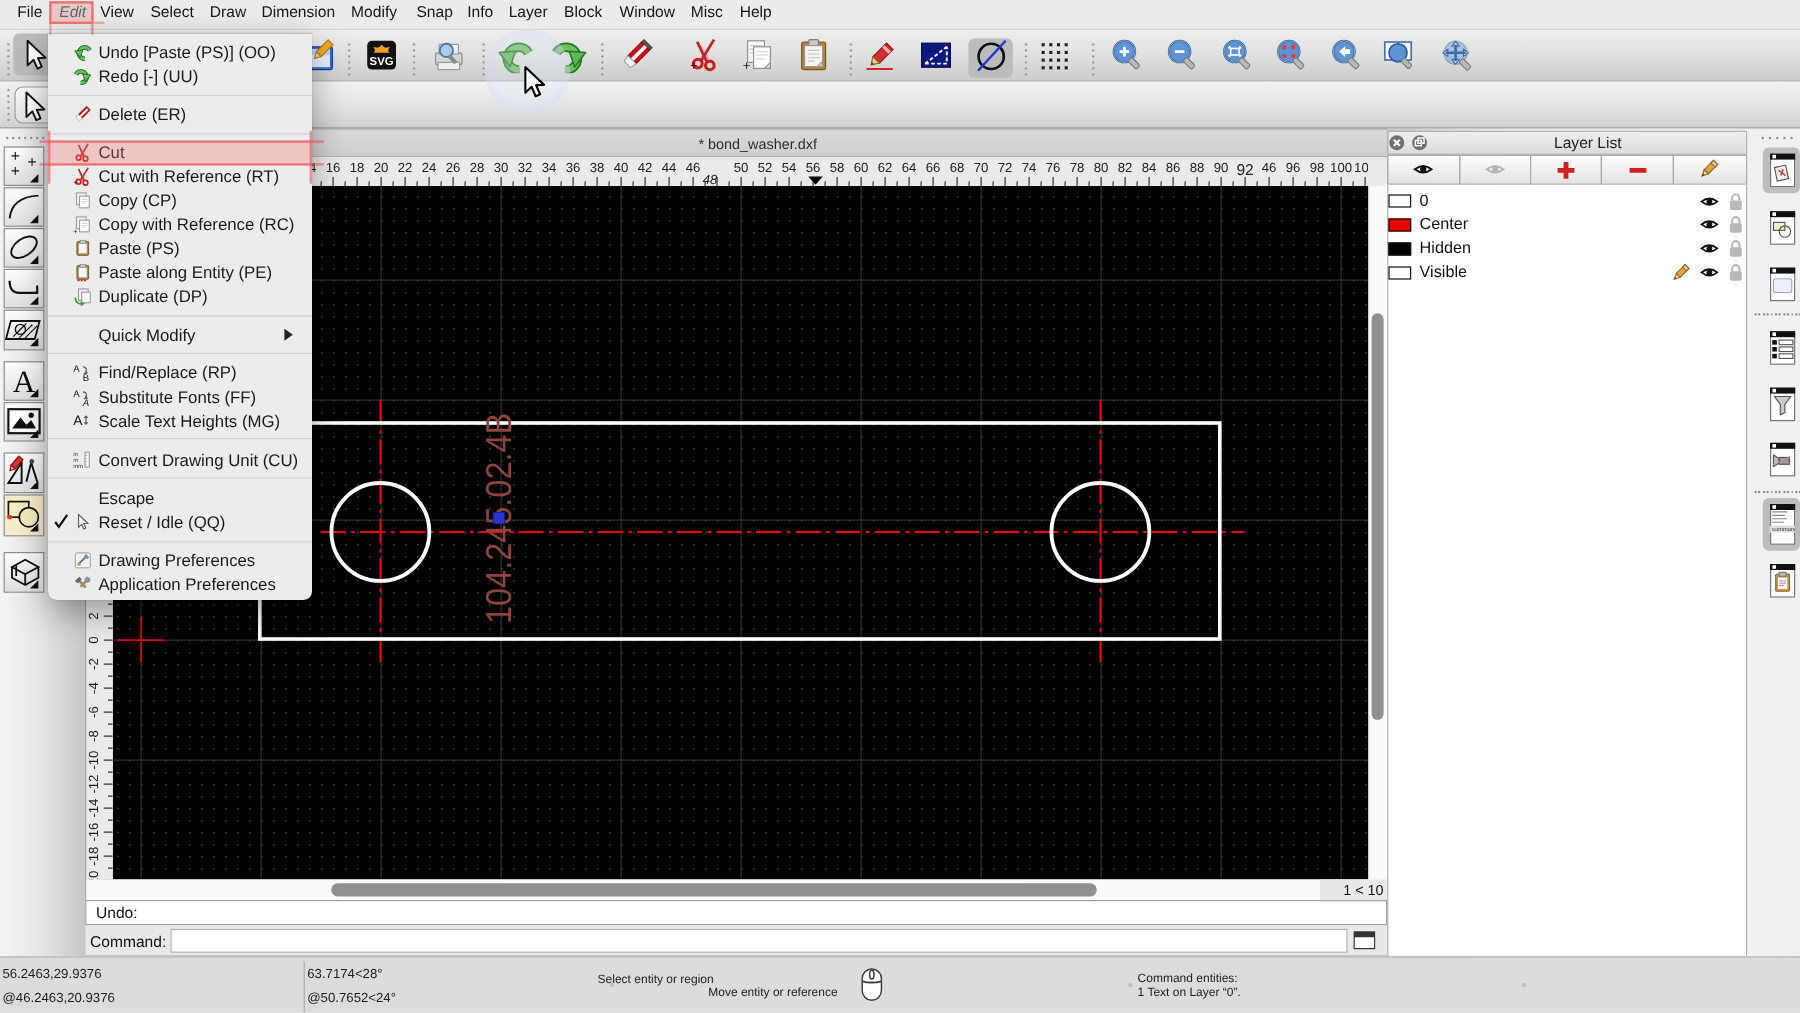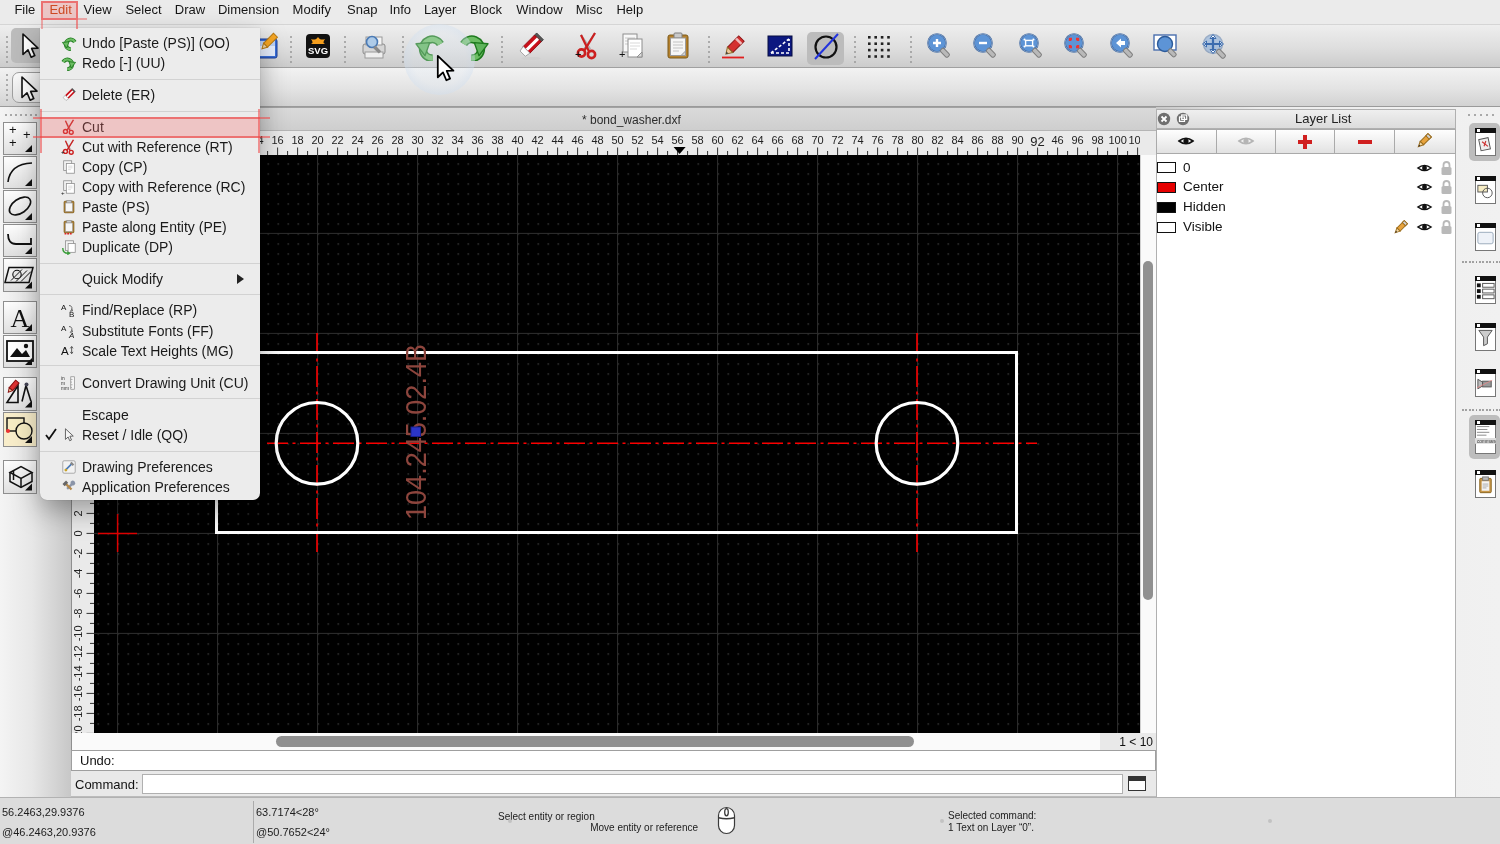--- a/index.html
+++ b/index.html
@@ -1,21 +1,21 @@
 <!DOCTYPE html>
 <html><head><meta charset="utf-8"><style>
 *{margin:0;padding:0;box-sizing:border-box;}
 html,body{width:1500px;height:844px;overflow:hidden;}
 body{font-family:"Liberation Sans",sans-serif;background:#ececec;position:relative;}
 .t{position:absolute;white-space:pre;}
 </style></head>
 <body>
 <div style="position:absolute;left:0px;top:0px;width:1500px;height:25px;background:#ebebeb;border-bottom:1px solid #d5d5d5;z-index:5;"></div>
 <div class="t" style="position:absolute;left:14.4px;top:2px;font-size:13px;color:#161616;z-index:6;">File</div>
-<div class="t" style="position:absolute;left:49.4px;top:2px;font-size:13px;color:#c2410c;z-index:6;">Edit</div>
+<div class="t" style="position:absolute;left:49.4px;top:2px;font-size:13px;color:#0f766e;z-index:6;font-style:italic;">Edit</div>
 <div class="t" style="position:absolute;left:83.6px;top:2px;font-size:13px;color:#161616;z-index:6;">View</div>
 <div class="t" style="position:absolute;left:125.4px;top:2px;font-size:13px;color:#161616;z-index:6;">Select</div>
 <div class="t" style="position:absolute;left:174.8px;top:2px;font-size:13px;color:#161616;z-index:6;">Draw</div>
 <div class="t" style="position:absolute;left:217.9px;top:2px;font-size:13px;color:#161616;z-index:6;">Dimension</div>
 <div class="t" style="position:absolute;left:292.6px;top:2px;font-size:13px;color:#161616;z-index:6;">Modify</div>
 <div class="t" style="position:absolute;left:347px;top:2px;font-size:13px;color:#161616;z-index:6;">Snap</div>
 <div class="t" style="position:absolute;left:389.4px;top:2px;font-size:13px;color:#161616;z-index:6;">Info</div>
 <div class="t" style="position:absolute;left:423.9px;top:2px;font-size:13px;color:#161616;z-index:6;">Layer</div>
 <div class="t" style="position:absolute;left:470.1px;top:2px;font-size:13px;color:#161616;z-index:6;">Block</div>
 <div class="t" style="position:absolute;left:516.3px;top:2px;font-size:13px;color:#161616;z-index:6;">Window</div>
@@ -387,21 +387,21 @@
     <div style="position:absolute;left:313.6px;top:3px;width:24px;font-size:11px;color:#222;text-align:center;">28</div>
     <div style="position:absolute;left:333.6px;top:3px;width:24px;font-size:11px;color:#222;text-align:center;">30</div>
     <div style="position:absolute;left:353.6px;top:3px;width:24px;font-size:11px;color:#222;text-align:center;">32</div>
     <div style="position:absolute;left:373.6px;top:3px;width:24px;font-size:11px;color:#222;text-align:center;">34</div>
     <div style="position:absolute;left:393.6px;top:3px;width:24px;font-size:11px;color:#222;text-align:center;">36</div>
     <div style="position:absolute;left:413.6px;top:3px;width:24px;font-size:11px;color:#222;text-align:center;">38</div>
     <div style="position:absolute;left:433.6px;top:3px;width:24px;font-size:11px;color:#222;text-align:center;">40</div>
     <div style="position:absolute;left:453.6px;top:3px;width:24px;font-size:11px;color:#222;text-align:center;">42</div>
     <div style="position:absolute;left:473.6px;top:3px;width:24px;font-size:11px;color:#222;text-align:center;">44</div>
     <div style="position:absolute;left:493.6px;top:3px;width:24px;font-size:11px;color:#222;text-align:center;">46</div>
-    <div style="position:absolute;left:513.6px;top:3px;width:24px;font-size:11px;color:#222;text-align:center;">48</div>
+    <div style="position:absolute;left:513.6px;top:13px;width:24px;font-size:11px;color:#222;text-align:left;font-style:italic;">48</div>
     <div style="position:absolute;left:533.6px;top:3px;width:24px;font-size:11px;color:#222;text-align:center;">50</div>
     <div style="position:absolute;left:553.6px;top:3px;width:24px;font-size:11px;color:#222;text-align:center;">52</div>
     <div style="position:absolute;left:573.6px;top:3px;width:24px;font-size:11px;color:#222;text-align:center;">54</div>
     <div style="position:absolute;left:593.6px;top:3px;width:24px;font-size:11px;color:#222;text-align:center;">56</div>
     <div style="position:absolute;left:613.6px;top:3px;width:24px;font-size:11px;color:#222;text-align:center;">58</div>
     <div style="position:absolute;left:633.6px;top:3px;width:24px;font-size:11px;color:#222;text-align:center;">60</div>
     <div style="position:absolute;left:653.6px;top:3px;width:24px;font-size:11px;color:#222;text-align:center;">62</div>
     <div style="position:absolute;left:673.6px;top:3px;width:24px;font-size:11px;color:#222;text-align:center;">64</div>
     <div style="position:absolute;left:693.6px;top:3px;width:24px;font-size:11px;color:#222;text-align:center;">66</div>
     <div style="position:absolute;left:713.6px;top:3px;width:24px;font-size:11px;color:#222;text-align:center;">68</div>
@@ -863,21 +863,21 @@
 <div style="position:absolute;left:252.5px;top:801px;width:1px;height:42px;background:#ababab;z-index:6;"></div>
 <div class="t" style="position:absolute;left:256px;top:806px;font-size:11px;color:#1c1c1c;z-index:6;">63.7174&lt;28°</div>
 <div class="t" style="position:absolute;left:256px;top:826px;font-size:11px;color:#1c1c1c;z-index:6;">@50.7652&lt;24°</div>
 <div style="position:absolute;left:498px;top:811px;width:200px;height:11px;font-size:10px;color:#1c1c1c;text-align:left;z-index:6;">Select entity or region</div>
 <div style="position:absolute;left:498px;top:822px;width:200px;height:11px;font-size:10px;color:#1c1c1c;text-align:right;z-index:6;">Move entity or reference</div>
 <svg style="position:absolute;left:716px;top:806px;z-index:6;" width="21" height="29" viewBox="0 0 21 29">
 <rect x="2.5" y="1.5" width="16" height="26" rx="8" fill="#fff" stroke="#3a3a3a" stroke-width="1.2"></rect>
 <path d="M2.5,11.8 Q10.5,13.8 18.5,11.8" fill="none" stroke="#3a3a3a" stroke-width="1.6"></path>
 <ellipse cx="10.5" cy="6.2" rx="1.8" ry="3.6" fill="#fff" stroke="#3a3a3a" stroke-width="1.3"></ellipse>
   </svg>
-<div class="t" style="position:absolute;left:948px;top:810px;font-size:10px;color:#1c1c1c;z-index:6;">Selected command:</div>
+<div class="t" style="position:absolute;left:948px;top:810px;font-size:10px;color:#1c1c1c;z-index:6;">Command entities:</div>
 <div class="t" style="position:absolute;left:948px;top:822px;font-size:10px;color:#1c1c1c;z-index:6;">1 Text on Layer “0”.</div>
 <div style="position:absolute;left:508px;top:819px;width:4px;height:4px;background:#c2c2c2;border-radius:50%;z-index:6;"></div>
 <div style="position:absolute;left:940px;top:819px;width:4px;height:4px;background:#c2c2c2;border-radius:50%;z-index:6;"></div>
 <div style="position:absolute;left:1268px;top:819px;width:4px;height:4px;background:#c2c2c2;border-radius:50%;z-index:6;"></div>
 <div style="position:absolute;left:40px;top:28px;width:219.5px;height:472px;background:#ececec;border-radius:0 0 7px 7px;box-shadow:0 10px 28px rgba(0,0,0,0.35),0 0 1px rgba(0,0,0,0.35);z-index:40;"></div>
 <div style="position:absolute;left:61px;top:35px;z-index:42;"><svg width="16" height="16" viewBox="0 0 18 18">
       <g transform="rotate(8 9 9)">
         <path d="M12,15.5 A5.4,5.4 0 1 1 15.3,6.9" fill="none" stroke="#1e7a1e" stroke-width="4.4"></path>
         <path d="M12,15.5 A5.4,5.4 0 1 1 15.3,6.9" fill="none" stroke="#6cbd63" stroke-width="2.5"></path>
         <path d="M1.6,9.4 L8.8,7.6 L7.4,14.9 Z" fill="#6cbd63" stroke="#1e7a1e" stroke-width="0.9" stroke-linejoin="round"></path>

